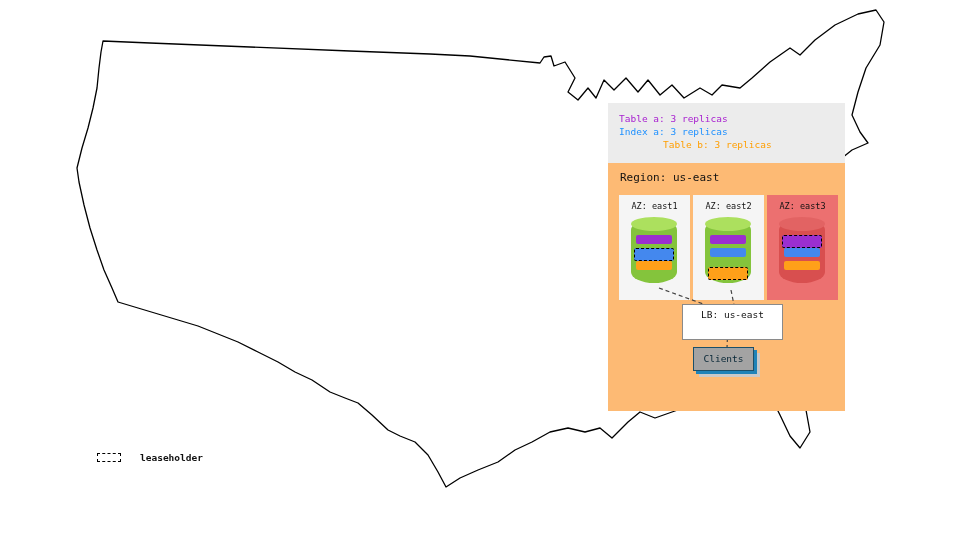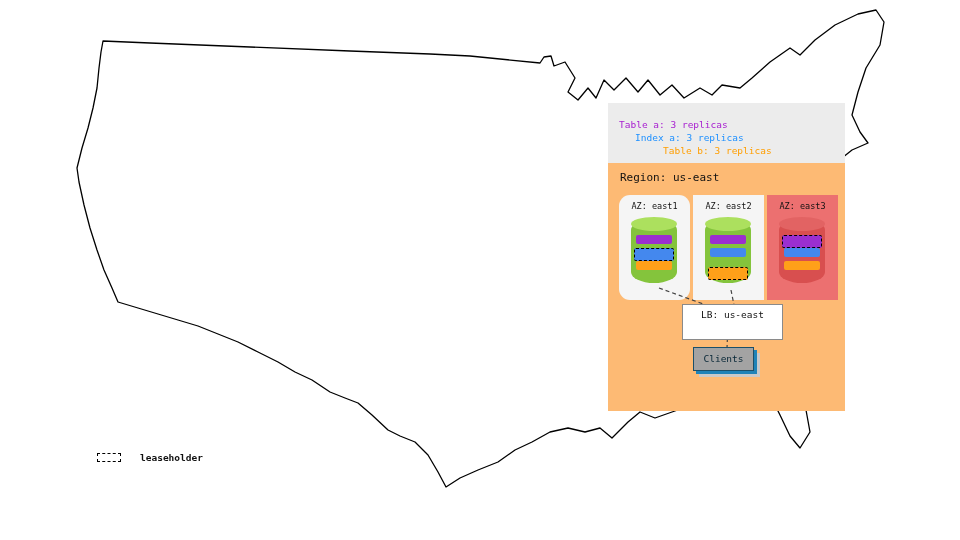--- a/index.html
+++ b/index.html
@@ -6,31 +6,31 @@
   #stage{position:relative;width:960px;height:540px;background:#fff;overflow:hidden;
          font-family:"DejaVu Sans Mono","Liberation Mono",monospace;}
   svg{display:block;}
   .abs{position:absolute;}
 
   
   #map-svg{position:absolute;left:0;top:0;z-index:0;}
 
   
   #legend-box{left:608px;top:103px;width:237px;height:60px;background:#ececec;z-index:2;
-              padding:15px 0 0 11px;box-sizing:border-box;}
+              padding:9px 0 0 11px;box-sizing:border-box;}
   .legend-line{font-size:9.5px;line-height:13px;white-space:pre;}
   .c-purple{color:#a820d0;}
-  .c-blue{color:#1e90ff;margin-left:16px;}
+  .c-blue{color:#1e90ff;}
   .c-orange{color:#ff9e00;margin-left:44px;}
 
   #region-box{left:608px;top:163px;width:237px;height:248px;background:#fdba74;z-index:2;}
   #region-label{left:12px;top:8px;font-size:11px;color:#111;}
 
   .az{position:absolute;top:32px;width:71px;height:105px;background:#f5f5f5;}
-  .az1{left:11px;border-radius:11px;} .az2{left:85px;} .az3{left:159px;background:#ec7070;}
+  .az1{left:11px;} .az2{left:85px;} .az3{left:159px;background:#ec7070;}
   .az-label{text-align:center;font-size:8.5px;margin-top:6px;color:#111;}
 
   .cylinder{position:absolute;left:12px;top:24px;width:46px;height:64px;
             background:#84c43c;border-radius:23px/11px;}
   .cyl-top{position:absolute;left:0;top:-2px;width:46px;height:14px;border-radius:50%;
            background:#ace05e;}
   .cylinder.red{background:#d84f4f;}
   .cylinder.red .cyl-top{background:#e26363;}
 
   .bar{position:absolute;left:5px;width:36px;height:9px;border-radius:2px;}

